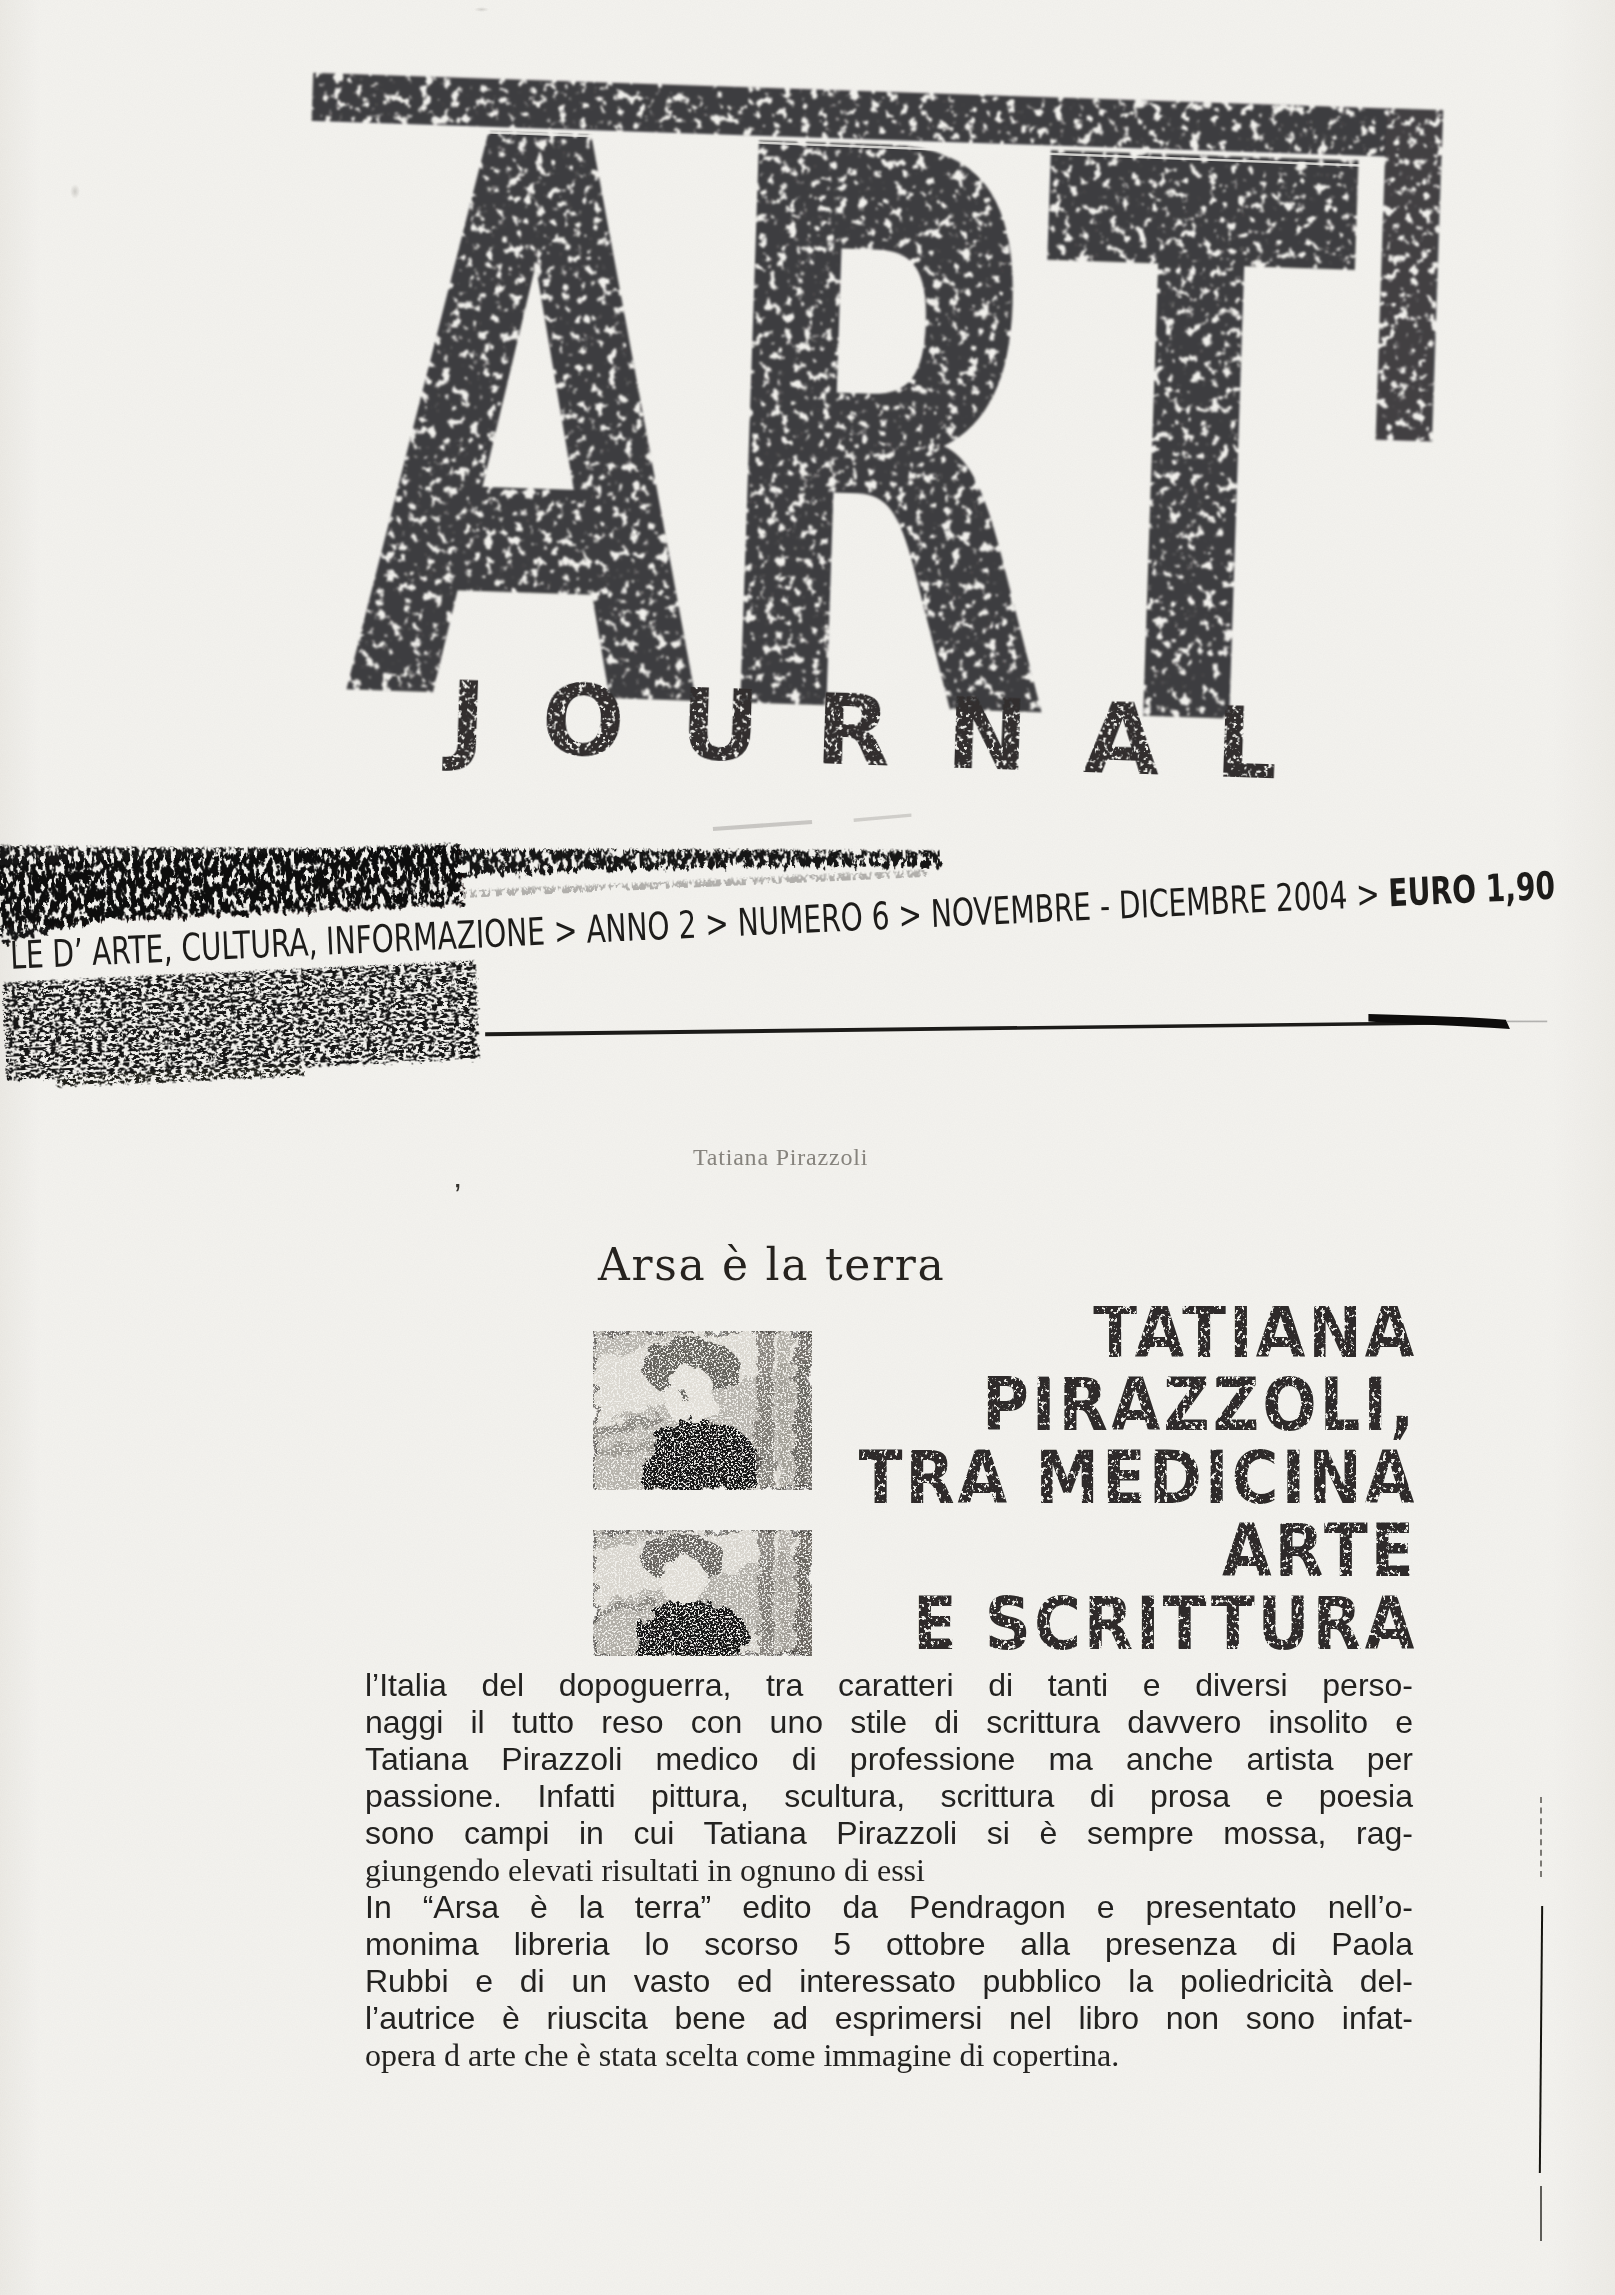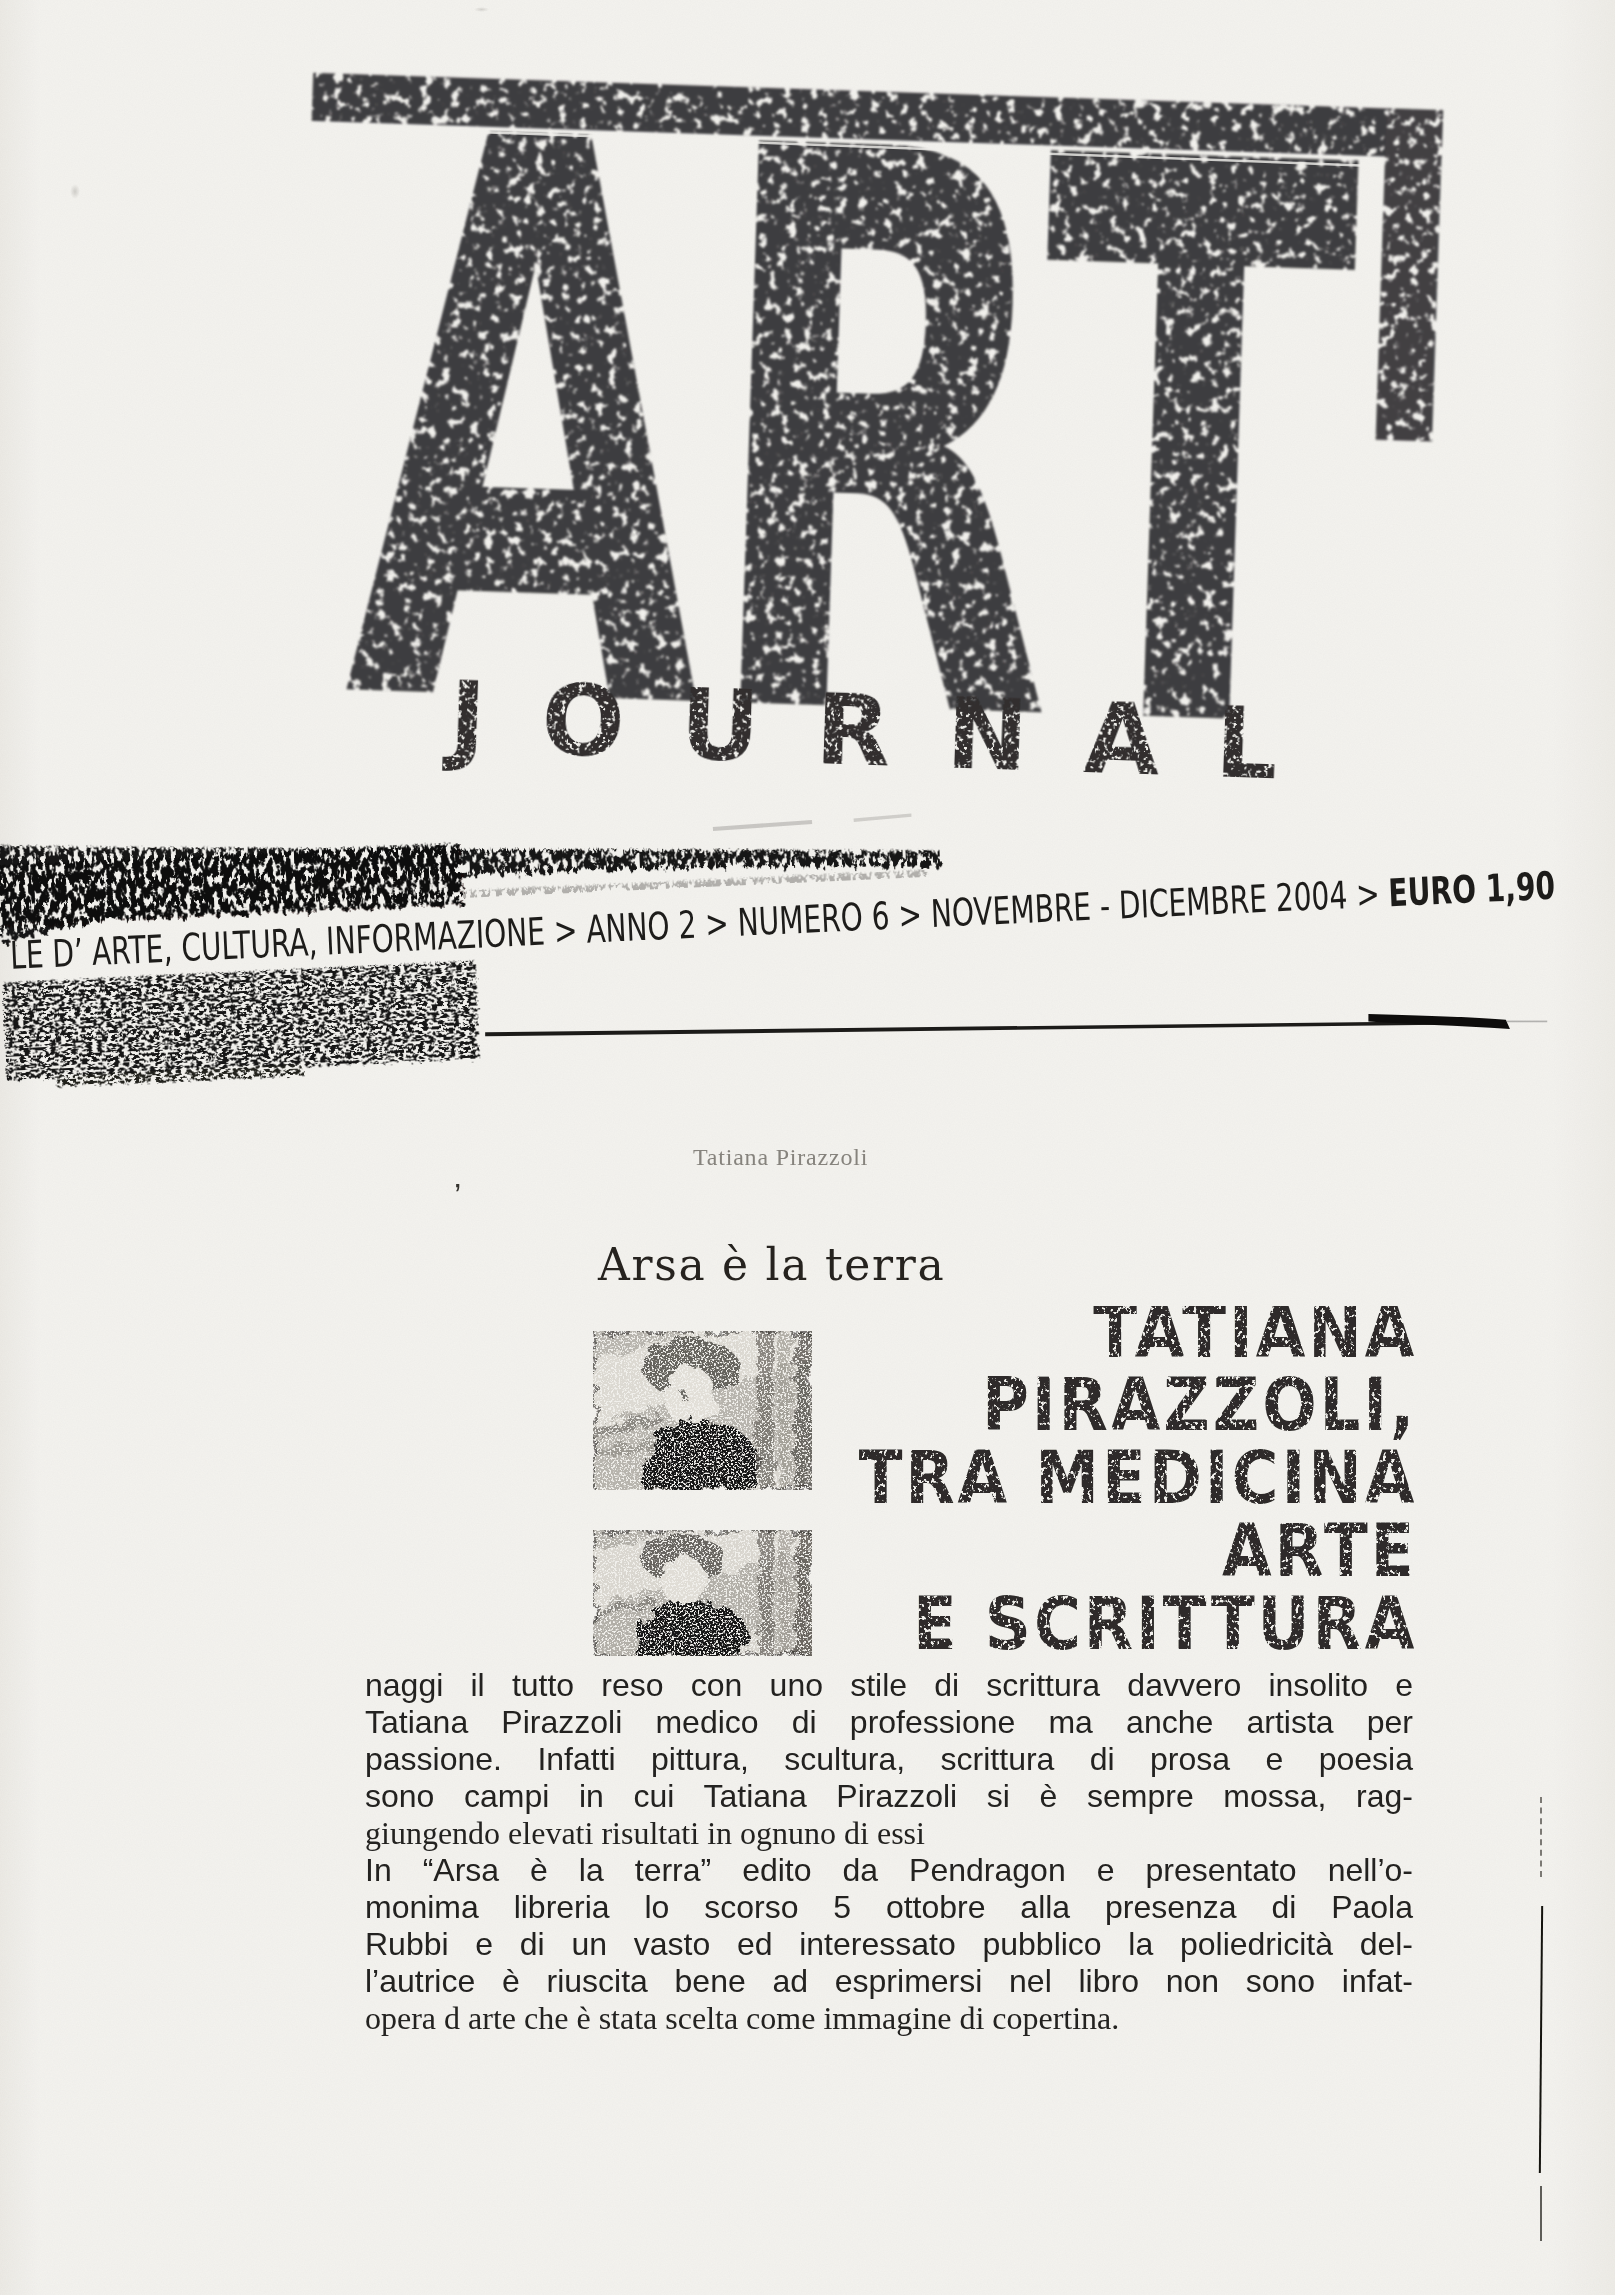--- a/index.html
+++ b/index.html
@@ -162,20 +162,21 @@
     <g transform="scale(0.88 1)" font-weight="bold" font-size="88" fill="#2d2b29" letter-spacing="4" text-anchor="end">
       <text x="807" y="62" filter="url(#ink-grain)">TATIANA</text>
       <text x="807" y="150" filter="url(#ink-grain)">PIRAZZOLI,</text>
       <text x="807" y="238" filter="url(#ink-grain)">TRA MEDICINA</text>
       <text x="807" y="326" filter="url(#ink-grain)">ARTE</text>
       <text x="807" y="414" filter="url(#ink-grain)">E SCRITTURA</text>
     </g>
   </svg>
 
   <div class="abs body-block">
+    <div class="body-line">l’Italia del dopoguerra, tra  caratteri di tanti e diversi perso-</div>
     <div class="body-line">naggi  il tutto reso con uno stile di scrittura davvero insolito e</div>
     <div class="body-line">Tatiana Pirazzoli  medico di professione ma anche artista per</div>
     <div class="body-line">passione. Infatti  pittura, scultura, scrittura di prosa e poesia</div>
     <div class="body-line">sono  campi in cui Tatiana Pirazzoli si è sempre mossa, rag-</div>
     <div class="body-line para-end">giungendo elevati risultati in ognuno di essi</div>
     <div class="body-line">In “Arsa è la terra”  edito da Pendragon e presentato nell’o-</div>
     <div class="body-line">monima libreria lo scorso 5 ottobre alla presenza di Paola</div>
     <div class="body-line">Rubbi e di un vasto ed interessato pubblico  la poliedricità del-</div>
     <div class="body-line">l’autrice è riuscita bene ad esprimersi  nel libro non sono infat-</div>
     <div class="body-line para-end">opera d arte che è stata scelta come immagine di copertina.</div>

